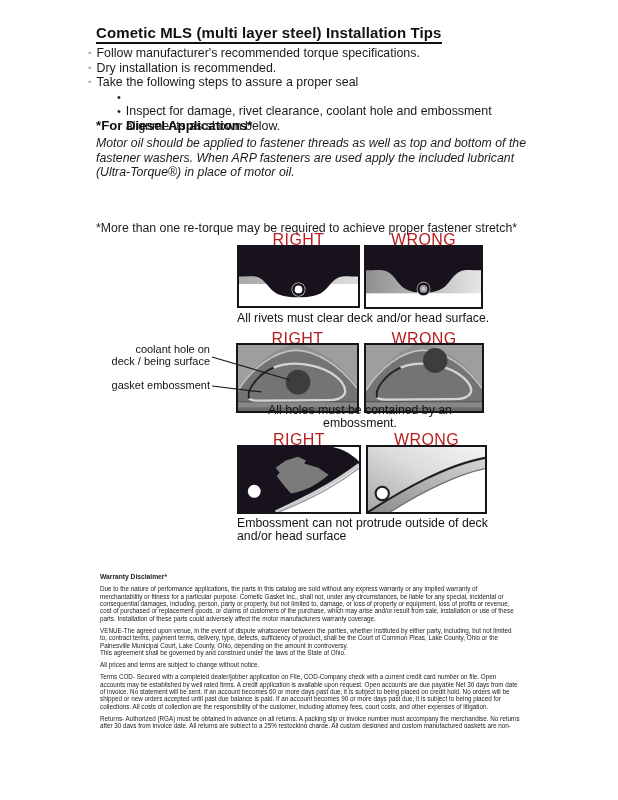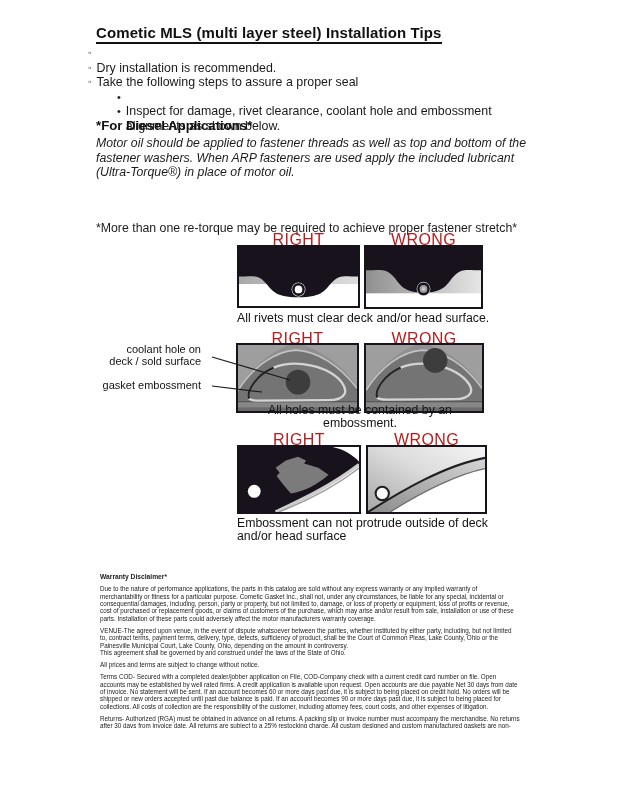--- a/index.html
+++ b/index.html
@@ -40,21 +40,21 @@
   .d1-br { left:237px; top:245px; width:123px; height:63px; }
   .d1-bw { left:364px; top:245px; width:119px; height:64px; }
   .d1-cap { left:237px; top:312px;text-align:center; }
 
   
   .d2-lr { left:236px; top:330px; width:123px; }
   .d2-lw { left:364px; top:330px; width:120px; }
   .d2-br { left:236px; top:343px; width:123px; height:70px; }
   .d2-bw { left:364px; top:343px; width:120px; height:70px; }
   .d2-cap { left:236px; top:404px; width:248px; text-align:center; }
-  .side-label { font-size:11px; line-height:11.6px; text-align:right; width:104px; left:97px; color:#141414; }
+  .side-label { font-size:11px; line-height:11.6px; text-align:right; width:104px; left:106px; color:#141414; }
   .sl-1 { top:344px; } .sl-2 { top:380px; }
   .leader-svg { left:200px; top:350px; width:110px; height:46px; pointer-events:none; }
 
   
   .d3-lr { left:237px; top:431px; width:124px; }
   .d3-lw { left:366px; top:431px; width:121px; }
   .d3-br { left:237px; top:445px; width:124px; height:69px; }
   .d3-bw { left:366px; top:445px; width:121px; height:69px; }
   .d3-cap { left:237px; top:517px; width:260px; }
 
@@ -69,20 +69,21 @@
 </head>
 <body>
 
 <div class="page">
 
   <div class="abs doc-title">Cometic MLS (multi layer steel) Installation Tips</div>
 
   <div class="abs tips">
     <div class="b-row">
       <span class="marker">◦</span>
+      <span>Follow manufacturer's recommended torque specifications.</span>
     </div>
     <div class="b-row">
       <span class="marker">◦</span>
       <span>Dry installation is recommended.</span>
     </div>
     <div class="b-row">
       <span class="marker">◦</span>
       <span>Take the following steps to assure a proper seal</span>
     </div>
     <div class="b-row b-sub">
@@ -137,21 +138,21 @@
     </svg>
   </div>
 
   <div class="abs caption d1-cap">All rivets must clear deck and/or head surface.</div>
 
   <div class="abs dg-label d2-lr">RIGHT</div>
   <div class="abs dg-label d2-lw">WRONG</div>
 
   <div class="abs side-label sl-1">
     <div>coolant hole on</div>
-    <div>deck / sold surface</div>
+    <div>deck / being surface</div>
   </div>
   <div class="abs side-label sl-2">gasket embossment</div>
 
   <div class="abs dg-box d2-br">
     <svg viewBox="0 0 117 64" preserveAspectRatio="none">
       <rect x="0" y="0" width="117" height="64" fill="#8f8f8f"></rect>
       <path d="M0,0 H50 C30,8 12,24 0,42 Z" fill="#9e9e9e"></path>
       <path d="M64,0 H117 V40 C103,20 84,7 64,0 Z" fill="#9e9e9e"></path>
       <path d="M0,44 C14,22 36,6 57,5 C78,6 100,20 117,42 V64 H0 Z" fill="#747474"></path>
       <path d="M0,44 C14,22 36,6 57,5 C78,6 100,20 117,42" stroke="#c2c2c2" stroke-width="1.6" fill="none"></path>

